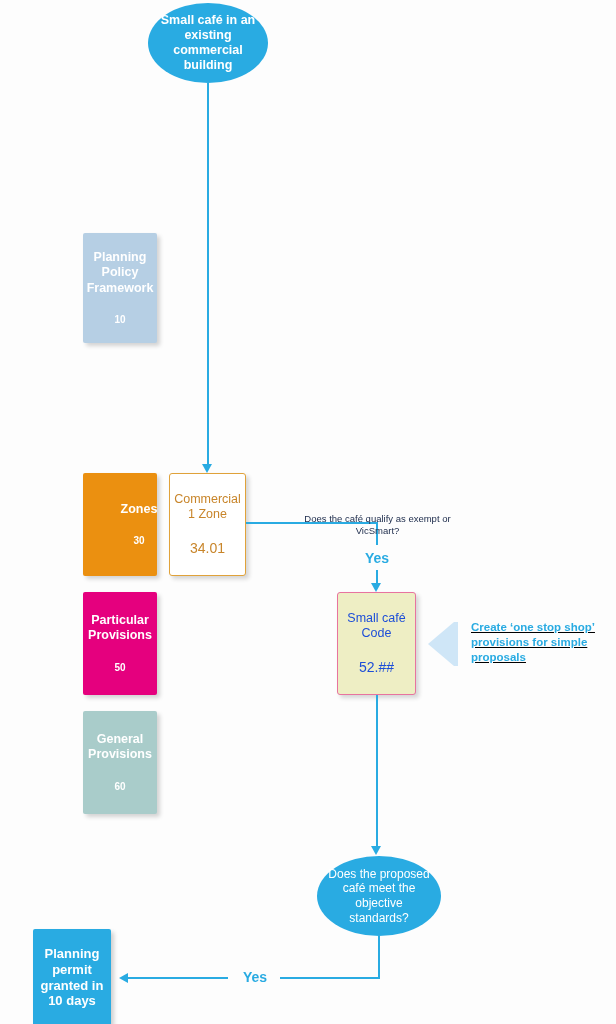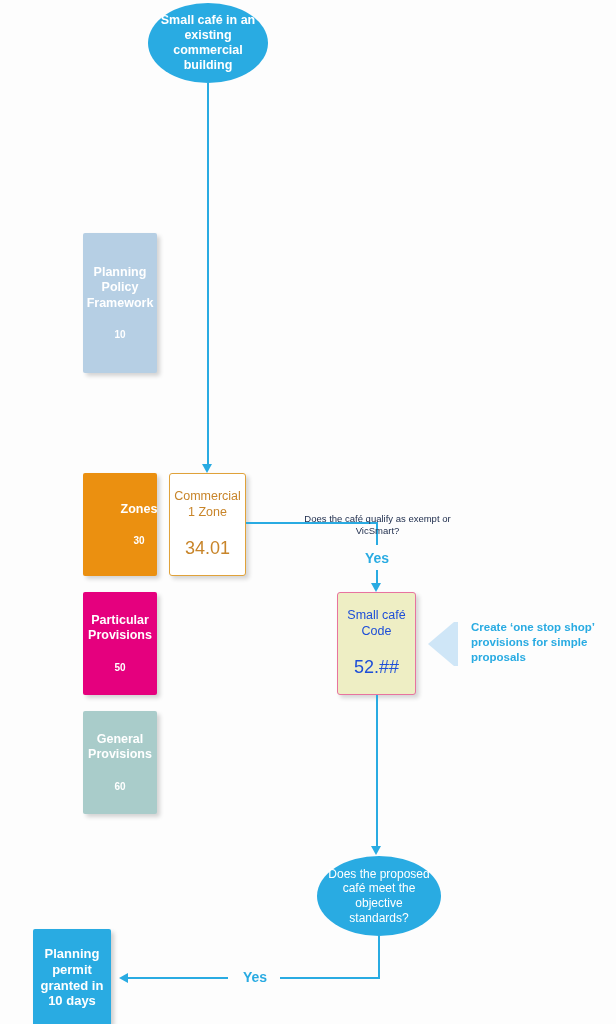--- a/index.html
+++ b/index.html
@@ -57,21 +57,21 @@
   .clause {
     background: #ffffff;
     border: 1.6px solid #e0a23a;
     border-radius: 3px;
     box-shadow: 3px 3px 4px rgba(0,0,0,0.16);
     color: #c8852a;
     font-size: 12.5px;
     font-weight: normal;
     padding: 0 6px;
   }
-  .clause .card-num { display:block; margin-top: 18px; font-size: 18px; }
+  .clause .card-num { display:block; margin-top: 18px; font-size: 14px; }
 
   .clause-code {
     background: #eeeec4;
     border: 1.6px solid #e8739f;
     color: #1d4ed8;
   }
 
   
   .box-blue {
     background: #29abe2;
@@ -170,21 +170,21 @@
 
 <div id="canvas">
 
   <div class="node ellipse ellipse-start" style="left:148px; top:3px; width:120px; height:80px;">
     <span>Small café in an existing commercial building</span>
   </div>
 
   <div class="conn conn-v" style="left:207px; top:83px; height:386px;"></div>
   <div class="arrowhead arrow-down" style="left:202px; top:464px;"></div>
 
-  <div class="node card card-ppf" style="left:83px; top:233px; width:74px; height:140px;">
+  <div class="node card card-ppf" style="left:83px; top:233px; width:74px; height:110px;">
     <span class="card-title">Planning Policy Framework</span>
     <span class="card-num">10</span>
   </div>
 
   <div class="node card card-zones" style="left:83px; top:473px; width:74px; height:103px;">
     <span class="card-title">Zones</span>
     <span class="card-num">30</span>
   </div>
 
   <div class="node card card-partprov" style="left:83px; top:592px; width:74px; height:103px;">
@@ -209,21 +209,21 @@
 
   <div class="question-label" style="left:300px; top:513px; width:155px;">Does the café qualify as exempt or VicSmart?</div>
 
   <div class="edge-label" style="left:352px; top:550px; width:50px;">Yes</div>
 
   <div class="node clause clause-code" style="left:337px; top:592px; width:79px; height:103px;">
     <span class="card-title">Small café Code</span>
     <span class="card-num">52.##</span>
   </div>
 
-  <div class="callout-wrap" style="left:428px; top:612px;">
+  <div class="callout-wrap" style="left:428px; top:612px;text-decoration:underline;">
     <div class="callout-arrow"></div>
     <div class="callout-body"></div>
     <div class="callout-text">Create ‘one stop shop’ provisions for simple proposals</div>
   </div>
 
   <div class="conn conn-v" style="left:376px; top:695px; height:156px;"></div>
   <div class="arrowhead arrow-down" style="left:371px; top:846px;"></div>
 
   <div class="node ellipse ellipse-decision" style="left:317px; top:856px; width:124px; height:80px;">
     <span>Does the proposed café meet the objective standards?</span>

